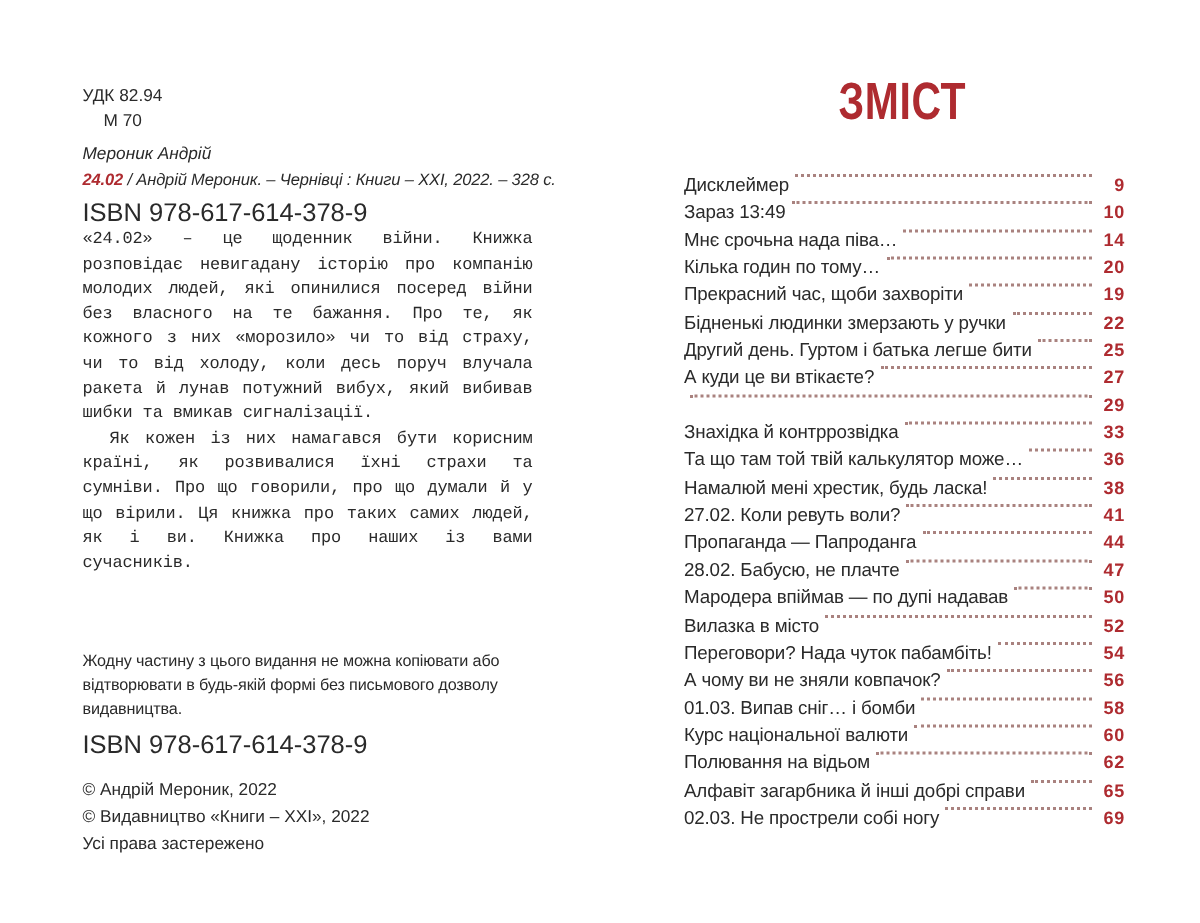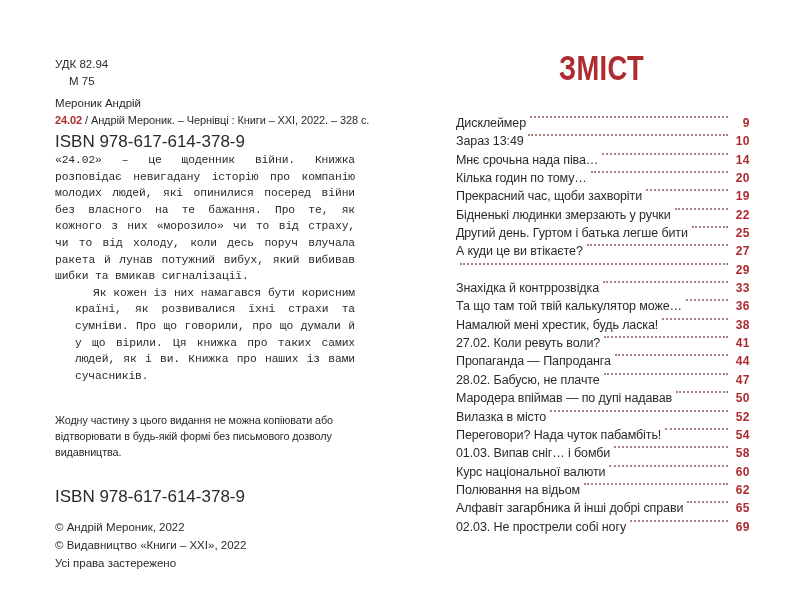--- a/index.html
+++ b/index.html
@@ -16,21 +16,21 @@
   
   .udk-line{font-size:11.5px;line-height:17px;}
   .udk-indent{padding-left:14px;}
   .author-block{font-size:11.5px;line-height:16.5px;}
   .title-line{white-space:nowrap;font-size:11px;letter-spacing:-0.1px;}
   .red{color:#ae2b30;}
   .bold{font-weight:700;}
   .isbn{font-size:17px;}
   .annotation{font-size:11.3px;line-height:16.6px;text-align:justify;letter-spacing:-0.1px;}
   .annotation p{margin:0;font-family:Liberation Mono, monospace;}
-  .annotation p.indent{text-indent:18px;margin-left:20px;}
+  .annotation p.indent{text-indent:18px;}
   .restriction{font-size:10.8px;line-height:16px;letter-spacing:-0.1px;}
   .copyrights{font-size:11.5px;line-height:17.5px;}
   .rights{font-size:11.5px;}
 
   
   .toc-title{text-align:center;}
   .toc-title span{
     display:inline-block;font-size:35px;font-weight:800;color:#ae2b30;
     transform:scaleX(0.78);transform-origin:center;letter-spacing:0.5px;
   }
@@ -40,36 +40,36 @@
   .toc-leader{flex:1;height:0;border-bottom:2px dotted #a9827f;margin:0 4px 3px 4px;}
   .toc-page{font-size:12px;font-weight:700;color:#ae2b30;line-height:14px;min-width:18px;text-align:right;letter-spacing:0.5px;}
 </style>
 </head>
 <body>
 
 <div class="page left-page">
 
   <div class="abs" style="top:56px;">
     <div class="udk-line">УДК 82.94</div>
-    <div class="udk-line udk-indent">М 75</div>
-  </div>
-
-  <div class="abs author-block" style="top:95px;">
+    <div class="udk-line udk-indent">М 70</div>
+  </div>
+
+  <div class="abs author-block" style="top:95px;font-style:italic;">
     <div>Мероник Андрій</div>
     <div class="title-line"><span class="red bold">24.02</span><span> / Андрій Мероник. – Чернівці : Книги – XXI, 2022. – 328 с.</span></div>
   </div>
 
   <div class="abs isbn" style="top:132px;">ISBN 978-617-614-378-9</div>
 
   <div class="abs annotation" style="top:152px;">
     <p>«24.02» – це щоденник війни. Книжка розповідає невигадану історію про компанію молодих людей, які опинилися посеред війни без власного на те бажання. Про те, як кожного з них «морозило» чи то від страху, чи то від холоду, коли десь поруч влучала ракета й лунав потужний вибух, який вибивав шибки та вмикав сигналізації.</p>
     <p class="indent">Як кожен із них намагався бути корисним країні, як розвивалися їхні страхи та сумніви. Про що говорили, про що думали й у що вірили. Ця книжка про таких самих людей, як і ви. Книжка про наших із вами сучасників.</p>
   </div>
 
-  <div class="abs restriction" style="top:412px;">Жодну частину з цього видання не можна копіювати або відтворювати в будь-якій формі без письмового дозволу видавництва.</div>
+  <div class="abs restriction" style="top:433px;">Жодну частину з цього видання не можна копіювати або відтворювати в будь-якій формі без письмового дозволу видавництва.</div>
 
   <div class="abs isbn" style="top:487px;">ISBN 978-617-614-378-9</div>
 
   <div class="abs copyrights" style="top:519px;">
     <div>© Андрій Мероник, 2022</div>
     <div>© Видавництво «Книги – XXI», 2022</div>
   </div>
 
   <div class="abs rights" style="top:557px;">Усі права застережено</div>
 </div>
@@ -179,20 +179,25 @@
     <span class="toc-leader"></span>
     <span class="toc-page">52</span>
   </div>
 
   <div class="toc-row">
     <span class="toc-label">Переговори? Нада чуток пабамбіть!</span>
     <span class="toc-leader"></span>
     <span class="toc-page">54</span>
   </div>
 
+  <div class="toc-row">
+    <span class="toc-label">А чому ви не зняли ковпачок?</span>
+    <span class="toc-leader"></span>
+    <span class="toc-page">56</span>
+  </div>
 
   <div class="toc-row">
     <span class="toc-label">01.03. Випав сніг… і бомби</span>
     <span class="toc-leader"></span>
     <span class="toc-page">58</span>
   </div>
 
   <div class="toc-row">
     <span class="toc-label">Курс національної валюти</span>
     <span class="toc-leader"></span>

